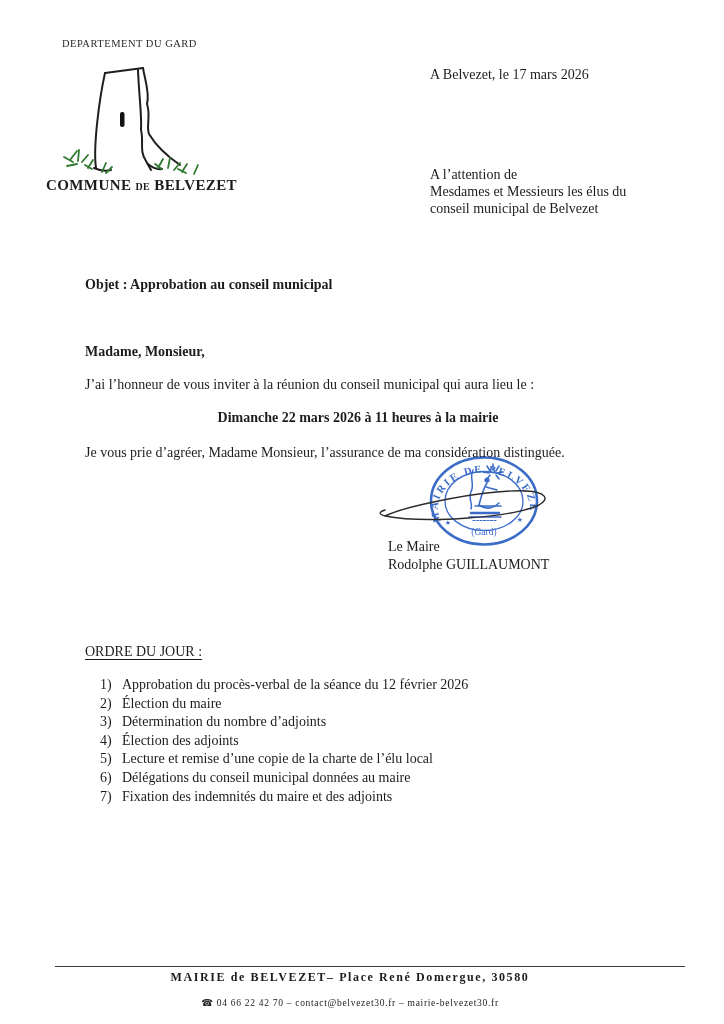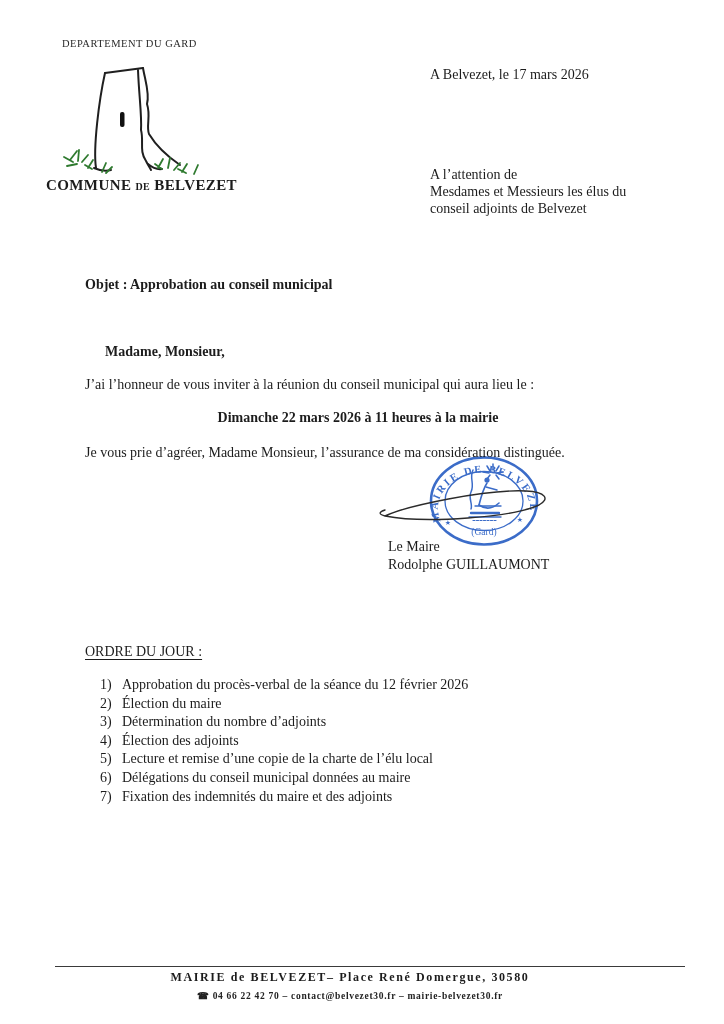--- a/index.html
+++ b/index.html
@@ -14,38 +14,38 @@
   .dept{left:62px;top:38px;font-size:10.5px;letter-spacing:.5px;color:#2a2a2a;}
   .logo{left:58px;top:56px;}
   .logo path{fill:none;stroke:var(--ink,#1f1f1f);stroke-width:2;stroke-linecap:round;stroke-linejoin:round;}
   .logo .grass{stroke:var(--grass,#2f7a2f);stroke-width:1.8;}
   .logo .win{fill:#111;stroke:none;}
   .commune{left:46px;top:177px;font-weight:bold;font-size:15px;letter-spacing:.4px;white-space:nowrap;}
   .commune .de{font-size:10px;}
   .dateline{left:430px;top:67px;font-size:14px;}
   .attention{left:430px;top:167px;font-size:14px;line-height:16.8px;}
   .subject{left:85px;top:277px;font-size:14px;font-weight:bold;}
-  .salutation{left:85px;top:344px;font-size:14px;font-weight:bold;margin-left:20px;}
+  .salutation{left:85px;top:344px;font-size:14px;font-weight:bold;}
   .intro{left:85px;top:377px;font-size:14px;}
   .meeting{left:0;top:410px;width:716px;text-align:center;font-size:14px;font-weight:bold;}
   .closing{left:85px;top:445px;font-size:14px;}
   .stamp{left:427px;top:454px;mix-blend-mode:multiply;opacity:.92;}
   .stamp .ln{fill:none;stroke:var(--stamp,#2a5fc4);stroke-linecap:round;stroke-linejoin:round;}
   .stamp text{fill:var(--stamp,#2a5fc4);font-family:"Liberation Serif",serif;}
   .signature{left:376px;top:484px;}
   .signature path{fill:none;stroke:var(--sig,#2b2b2b);stroke-width:1.4;stroke-linecap:round;}
   .signer{left:388px;top:538px;font-size:14px;line-height:18px;}
   .agenda-title{left:85px;top:644px;font-size:14px;font-weight:normal;text-decoration:underline;text-underline-offset:3px;}
   .agenda{left:100px;top:676px;font-size:14px;}
   .agenda .row{display:flex;height:18.6px;line-height:18.6px;}
   .agenda .num{width:22px;flex:0 0 22px;}
   .footer-rule{left:55px;top:966px;width:630px;height:0;border-top:1.5px solid #3a3a3a;}
   .footer{left:30px;top:970px;width:640px;text-align:center;}
   .footer .l1{font-size:12px;font-weight:bold;letter-spacing:1.6px;}
-  .footer .l2{font-size:9.5px;font-weight:bold;letter-spacing:.7px;margin-top:5px;color:#222;}
+  .footer .l2{font-size:9.5px;font-weight:normal;letter-spacing:.7px;margin-top:12px;color:#222;}
 </style>
 </head>
 <body>
 
 <div class="page">
 
   <div class="abs dept">DEPARTEMENT DU GARD</div>
 
   <svg class="abs logo" width="150" height="122" viewBox="0 0 150 122" aria-hidden="true">
 
@@ -66,21 +66,21 @@
     <span>COMMUNE</span>
     <span class="de">DE</span>
     <span>BELVEZET</span>
   </div>
 
   <div class="abs dateline">A Belvezet, le 17 mars 2026</div>
 
   <div class="abs attention">
     <div>A l’attention de</div>
     <div>Mesdames et Messieurs les élus du</div>
-    <div>conseil adjoints de Belvezet</div>
+    <div>conseil municipal de Belvezet</div>
   </div>
 
   <div class="abs subject">Objet : Approbation au conseil municipal</div>
   <div class="abs salutation">Madame, Monsieur,</div>
   <div class="abs intro">J’ai l’honneur de vous inviter à la réunion du conseil municipal qui aura lieu le :</div>
   <div class="abs meeting">Dimanche 22 mars 2026 à 11 heures à la mairie</div>
   <div class="abs closing">Je vous prie d’agréer, Madame Monsieur, l’assurance de ma considération distinguée.</div>
 
   <svg class="abs stamp" width="114" height="96" viewBox="0 0 114 96" aria-hidden="true">
     <ellipse class="ln" cx="57" cy="47" rx="53" ry="43.5" stroke-width="2.6"></ellipse>

